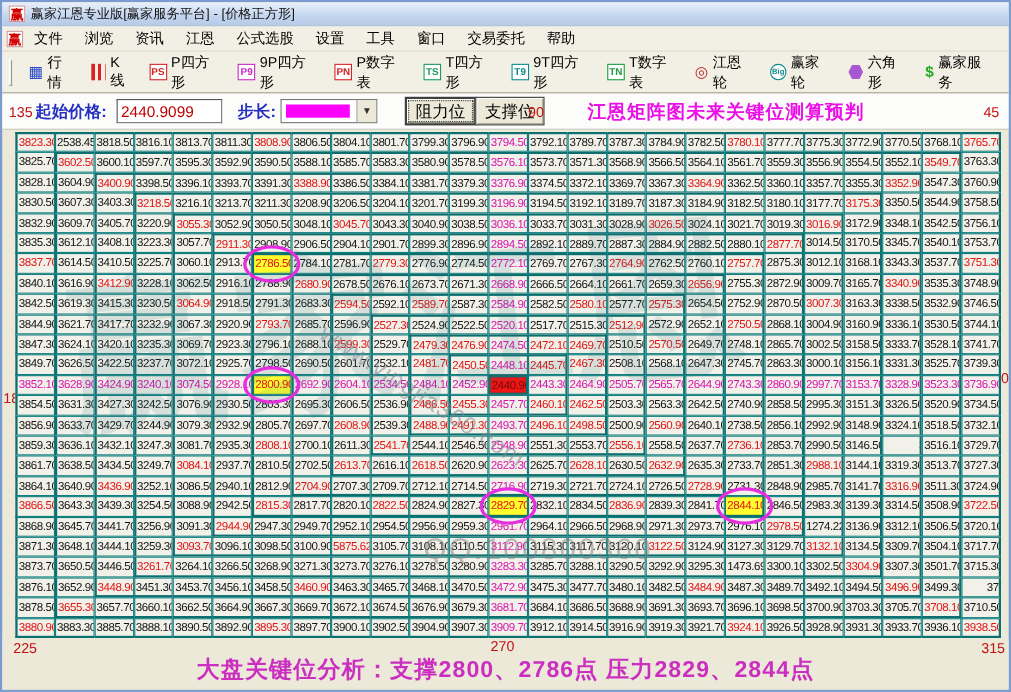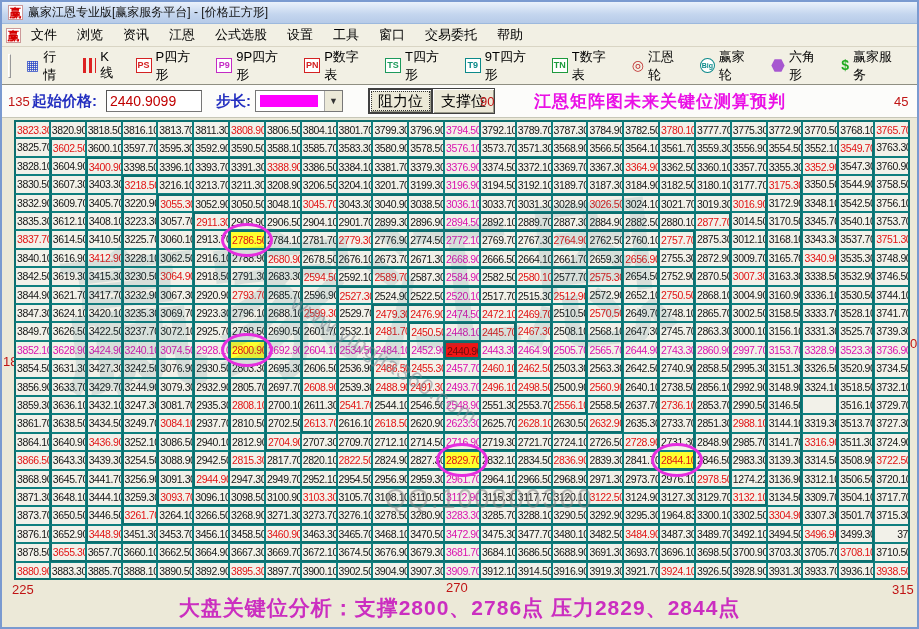--- a/index.html
+++ b/index.html
@@ -201,21 +201,21 @@
   <span class="angle-label" style="left:478px;top:9px;">90</span>
   <span class="headline">江恩矩阵图未来关键位测算预判</span>
   <span class="angle-label" style="left:892px;top:9px;">45</span>
 </div>
 
 <span class="angle-label" style="left:1px;top:352px;position:absolute;">180</span>
 <span class="angle-label" style="left:908px;top:334px;position:absolute;">0</span>
 
 <div class="gann-grid" id="grid">
     <div class="cell red" style="border-top: 2px solid rgb(12, 111, 111); border-left: 2px solid rgb(12, 111, 111);">3823.30</div>
-    <div class="cell" style="border-top: 2px solid rgb(12, 111, 111);">3820.90</div>
+    <div class="cell" style="border-top: 2px solid rgb(12, 111, 111);">2538.45</div>
     <div class="cell" style="border-top: 2px solid rgb(12, 111, 111);">3818.50</div>
     <div class="cell" style="border-top: 2px solid rgb(12, 111, 111);">3816.10</div>
     <div class="cell" style="border-top: 2px solid rgb(12, 111, 111);">3813.70</div>
     <div class="cell" style="border-top: 2px solid rgb(12, 111, 111);">3811.30</div>
     <div class="cell red" style="border-top: 2px solid rgb(12, 111, 111);">3808.90</div>
     <div class="cell" style="border-top: 2px solid rgb(12, 111, 111);">3806.50</div>
     <div class="cell" style="border-top: 2px solid rgb(12, 111, 111);">3804.10</div>
     <div class="cell" style="border-top: 2px solid rgb(12, 111, 111);">3801.70</div>
     <div class="cell" style="border-top: 2px solid rgb(12, 111, 111);">3799.30</div>
     <div class="cell" style="border-top: 2px solid rgb(12, 111, 111);">3796.90</div>
@@ -708,21 +708,21 @@
     <div class="cell" style="border-right: 2px solid rgb(12, 111, 111);">3506.50</div>
     <div class="cell" style="border-right: 2px solid rgb(12, 111, 111);">3720.10</div>
     <div class="cell" style="border-left: 2px solid rgb(12, 111, 111);">3871.30</div>
     <div class="cell" style="border-left: 2px solid rgb(12, 111, 111);">3648.10</div>
     <div class="cell" style="border-left: 2px solid rgb(12, 111, 111);">3444.10</div>
     <div class="cell" style="border-left: 2px solid rgb(12, 111, 111);">3259.30</div>
     <div class="cell red" style="border-bottom: 2px solid rgb(12, 111, 111); border-left: 2px solid rgb(12, 111, 111);">3093.70</div>
     <div class="cell" style="border-bottom: 2px solid rgb(12, 111, 111);">3096.10</div>
     <div class="cell" style="border-bottom: 2px solid rgb(12, 111, 111);">3098.50</div>
     <div class="cell" style="border-bottom: 2px solid rgb(12, 111, 111);">3100.90</div>
-    <div class="cell red" style="border-bottom: 2px solid rgb(12, 111, 111);">3103.30</div>
+    <div class="cell red" style="border-bottom: 2px solid rgb(12, 111, 111);">5875.62</div>
     <div class="cell" style="border-bottom: 2px solid rgb(12, 111, 111);">3105.70</div>
     <div class="cell" style="border-bottom: 2px solid rgb(12, 111, 111);">3108.10</div>
     <div class="cell" style="border-bottom: 2px solid rgb(12, 111, 111);">3110.50</div>
     <div class="cell magenta" style="border-bottom: 2px solid rgb(12, 111, 111);">3112.90</div>
     <div class="cell" style="border-bottom: 2px solid rgb(12, 111, 111);">3115.30</div>
     <div class="cell" style="border-bottom: 2px solid rgb(12, 111, 111);">3117.70</div>
     <div class="cell" style="border-bottom: 2px solid rgb(12, 111, 111);">3120.10</div>
     <div class="cell red" style="border-bottom: 2px solid rgb(12, 111, 111);">3122.50</div>
     <div class="cell" style="border-bottom: 2px solid rgb(12, 111, 111);">3124.90</div>
     <div class="cell" style="border-bottom: 2px solid rgb(12, 111, 111);">3127.30</div>
@@ -743,21 +743,21 @@
     <div class="cell" style="border-bottom: 2px solid rgb(12, 111, 111);">3273.70</div>
     <div class="cell" style="border-bottom: 2px solid rgb(12, 111, 111);">3276.10</div>
     <div class="cell" style="border-bottom: 2px solid rgb(12, 111, 111);">3278.50</div>
     <div class="cell" style="border-bottom: 2px solid rgb(12, 111, 111);">3280.90</div>
     <div class="cell magenta" style="border-bottom: 2px solid rgb(12, 111, 111);">3283.30</div>
     <div class="cell" style="border-bottom: 2px solid rgb(12, 111, 111);">3285.70</div>
     <div class="cell" style="border-bottom: 2px solid rgb(12, 111, 111);">3288.10</div>
     <div class="cell" style="border-bottom: 2px solid rgb(12, 111, 111);">3290.50</div>
     <div class="cell" style="border-bottom: 2px solid rgb(12, 111, 111);">3292.90</div>
     <div class="cell" style="border-bottom: 2px solid rgb(12, 111, 111);">3295.30</div>
-    <div class="cell" style="border-bottom: 2px solid rgb(12, 111, 111);">1964.83</div>
+    <div class="cell" style="border-bottom: 2px solid rgb(12, 111, 111);">1473.69</div>
     <div class="cell" style="border-bottom: 2px solid rgb(12, 111, 111);">3300.10</div>
     <div class="cell" style="border-bottom: 2px solid rgb(12, 111, 111);">3302.50</div>
     <div class="cell red" style="border-bottom: 2px solid rgb(12, 111, 111); border-right: 2px solid rgb(12, 111, 111);">3304.90</div>
     <div class="cell" style="border-right: 2px solid rgb(12, 111, 111);">3307.30</div>
     <div class="cell" style="border-right: 2px solid rgb(12, 111, 111);">3501.70</div>
     <div class="cell" style="border-right: 2px solid rgb(12, 111, 111);">3715.30</div>
     <div class="cell" style="border-left: 2px solid rgb(12, 111, 111);">3876.10</div>
     <div class="cell" style="border-left: 2px solid rgb(12, 111, 111);">3652.90</div>
     <div class="cell red" style="border-bottom: 2px solid rgb(12, 111, 111); border-left: 2px solid rgb(12, 111, 111);">3448.90</div>
     <div class="cell" style="border-bottom: 2px solid rgb(12, 111, 111);">3451.30</div>

